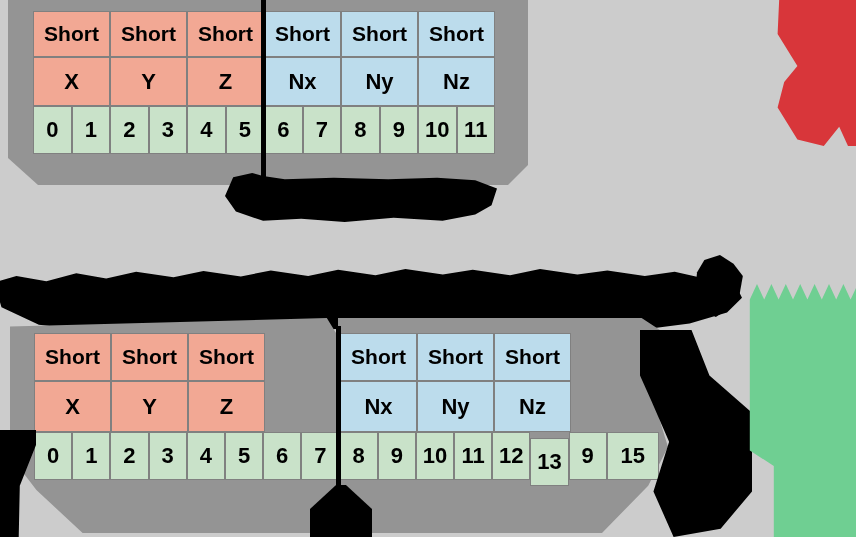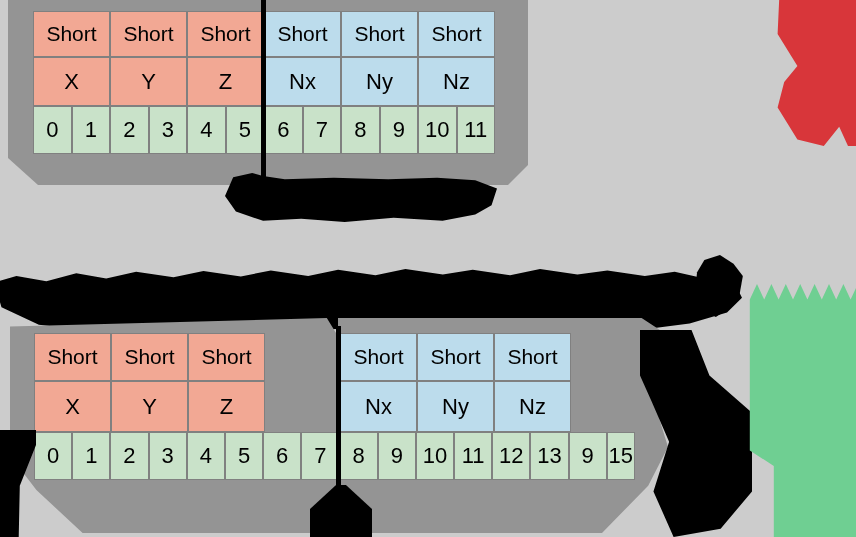--- a/index.html
+++ b/index.html
@@ -31,20 +31,21 @@
     position: absolute;
     background: #6fcf92;
   }
 
   
   .tbl {
     position: absolute;
   }
   .row {
     display: flex;
+    font-weight: bold;
   }
   .cell {
     box-sizing: border-box;
     border: 1px solid #808080;
     display: flex;
     align-items: center;
     justify-content: center;
     color: #000000;
     text-align: center;
     white-space: nowrap;
@@ -164,23 +165,23 @@
         <div class="cell green" style="width: 38.2px;">3</div>
         <div class="cell green" style="width: 38.2px;">4</div>
         <div class="cell green" style="width: 38.2px;">5</div>
         <div class="cell green" style="width: 38.2px;">6</div>
         <div class="cell green" style="width: 38.2px;">7</div>
         <div class="cell green" style="width: 38.2px;">8</div>
         <div class="cell green" style="width: 38.2px;">9</div>
         <div class="cell green" style="width: 38.2px;">10</div>
         <div class="cell green" style="width: 38.2px;">11</div>
         <div class="cell green" style="width: 38.2px;">12</div>
-        <div class="cell green" style="width: 38.2px;">13</div>
+        <div class="cell green" style="width: 38.2px; margin-top: 6px;">13</div>
         <div class="cell green" style="width: 38.2px;">9</div>
-        <div class="cell green" style="width: 28px;">15</div>
+        <div class="cell green" style="width: 52px;">15</div>
       </div>
   </div>
 
   <div class="divider" style="left:336px; top:326px; height:164px;"></div>
 
   <div class="redaction" style="left:0; top:430px; width:36px; height:107px;
               clip-path: polygon(0 0, 100% 0, 100% 14%, 55% 52%, 52% 100%, 0 100%);"></div>
 
   <div class="redaction" style="left:310px; top:485px; width:62px; height:52px;
               clip-path: polygon(42% 0, 58% 0, 100% 46%, 100% 100%, 0 100%, 0 46%);"></div>

